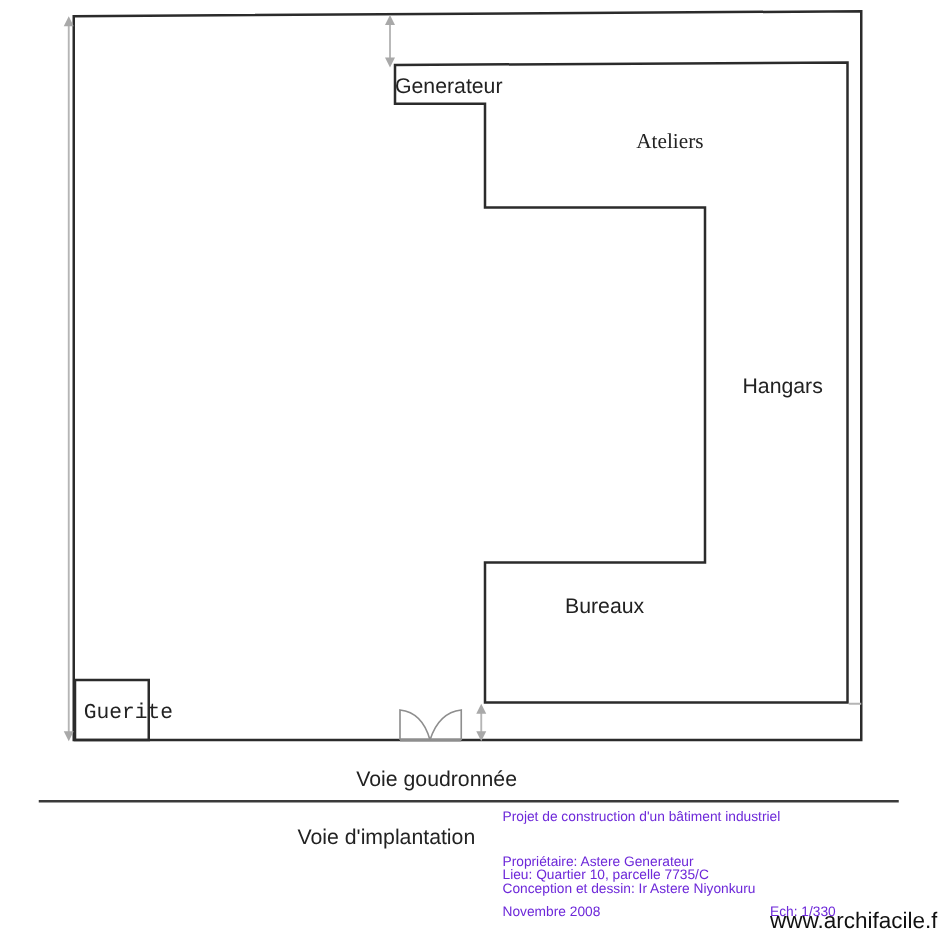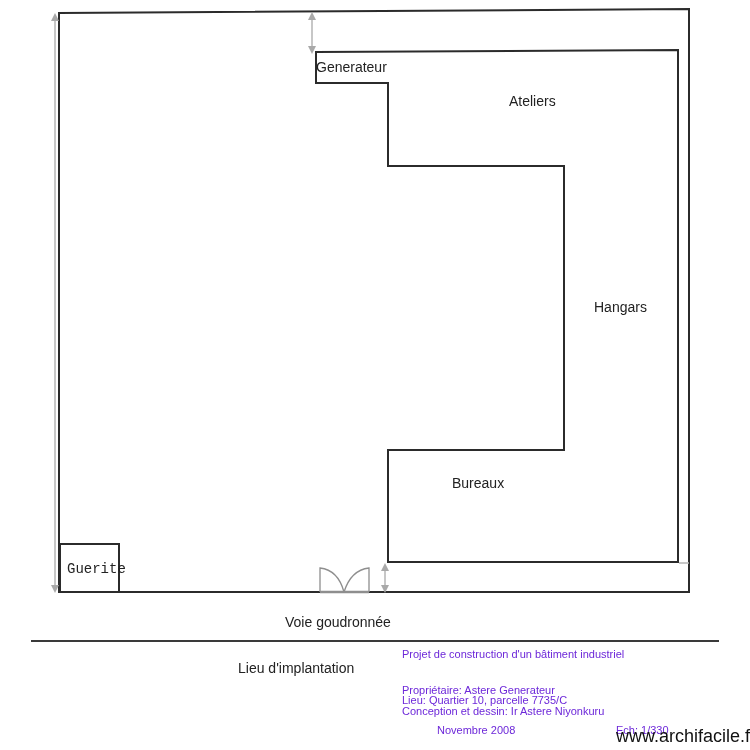--- a/index.html
+++ b/index.html
@@ -5,21 +5,21 @@
     html, body { margin: 0; padding: 0; background: #ffffff; }
     body { width: 750px; height: 750px; position: relative; overflow: hidden;
            font-family: "Liberation Sans", "DejaVu Sans", sans-serif; color: #222; }
     svg.plan { position: absolute; left: 0; top: 0; width: 750px; height: 750px; }
     .wall { fill: none; stroke: #2b2b2b; stroke-width: 2; stroke-linejoin: miter; }
     .dim { fill: none; stroke: #b5b5b5; stroke-width: 1.5; }
     .dim-head { fill: #a9a9a9; }
     .door { fill: none; stroke: #8e8e8e; stroke-width: 1.3; }
     .door-sill { stroke: #8e8e8e; stroke-width: 2.5; }
     .road-line { stroke: #3a3a3a; stroke-width: 2; }
-    .lbl { position: absolute; font-size: 14px; white-space: nowrap; line-height: 1; color: #222; }
+    .lbl { position: absolute; font-size: 17px; white-space: nowrap; line-height: 1; color: #222; }
     .tb { position: absolute; left: 402px; font-size: 11px; white-space: nowrap; line-height: 1; color: #6d28d9; }
     .wm { position: absolute; left: 616px; top: 727px; font-size: 18px; color: #111; white-space: nowrap; line-height: 1; }
   </style>
 </head>
 <body>
 
 <svg class="plan" viewBox="0 0 750 750" xmlns="http://www.w3.org/2000/svg">
 
   <path class="wall" d="M59,13 L689,9 L689,592 L59,592 Z"></path>
 
@@ -50,27 +50,27 @@
   <g>
     <line class="door-sill" x1="320" y1="592" x2="369" y2="592"></line>
     <path class="door" d="M320,592 L320,568 Q338,570 344,592"></path>
     <path class="door" d="M369,592 L369,568 Q351,570 344,592"></path>
   </g>
 
   <line class="road-line" x1="31" y1="641" x2="719" y2="641"></line>
 </svg>
 
 <div class="lbl" style="left:316px; top:60px;">Generateur</div>
-<div class="lbl" style="left:509px; top:94px;">Ateliers</div>
+<div class="lbl" style="left:509px; top:104px;font-family:Liberation Serif, serif;">Ateliers</div>
 <div class="lbl" style="left:594px; top:300px;">Hangars</div>
 <div class="lbl" style="left:452px; top:476px;">Bureaux</div>
 <div class="lbl" style="left:67px; top:562px;font-family:Liberation Mono, monospace;">Guerite</div>
 
 <div class="lbl" style="left:285px; top:615px;">Voie goudronnée</div>
 
-<div class="lbl" style="left:238px; top:661px;">Lieu d'implantation</div>
+<div class="lbl" style="left:238px; top:661px;">Voie d'implantation</div>
 <div class="tb" style="top:649px;">Projet de construction d'un bâtiment industriel</div>
 <div class="tb" style="top:695px;">Lieu: Quartier 10, parcelle 7735/C</div>
 <div class="tb" style="top:685px;">Propriétaire: Astere Generateur</div>
 <div class="tb" style="top:706px;">Conception et dessin: Ir Astere Niyonkuru</div>
-<div class="tb" style="top:725px;margin-left:35px;">Novembre 2008</div>
+<div class="tb" style="top:725px;">Novembre 2008</div>
 <div class="tb" style="left:616px; top:725px;">Ech: 1/330</div>
 <div class="wm">www.archifacile.fr</div>
 
 </body></html>

